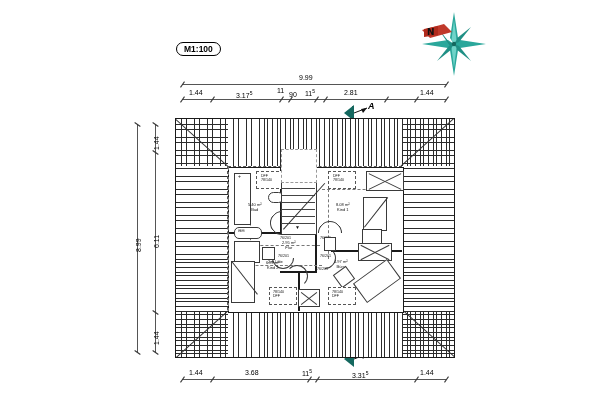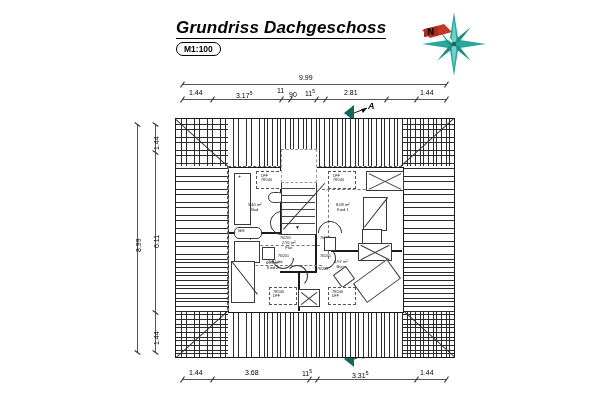--- a/index.html
+++ b/index.html
@@ -74,21 +74,20 @@
   .sect-line{position:absolute;width:0;border-left:.8px dashed #444;}
 
   .stair-step{position:absolute;height:0;border-top:.6px solid #444;}
   .furn{position:absolute;border:.8px solid #3a3a3a;background:#fff;}
 </style>
 </head>
 <body>
 
 <div class="page">
 
-  <div class="title">Grundriss Dachgeschoss</div>
   <div class="scale-pill">M1:100</div>
 
   <div class="compass">
     <svg width="72" height="72" viewBox="0 0 72 72">
       <g transform="translate(40,36)">
         <polygon points="0,-32 4,-6 0,0 -4,-6" fill="#2aa79b"></polygon>
         <polygon points="0,32 4,6 0,0 -4,6" fill="#2aa79b"></polygon>
         <polygon points="32,0 6,4 0,0 6,-4" fill="#2aa79b"></polygon>
         <polygon points="-32,0 -6,4 0,0 -6,-4" fill="#2aa79b"></polygon>
         <polygon points="17,-17 5,-2 0,0 2,-5" fill="#1f8f85"></polygon>

